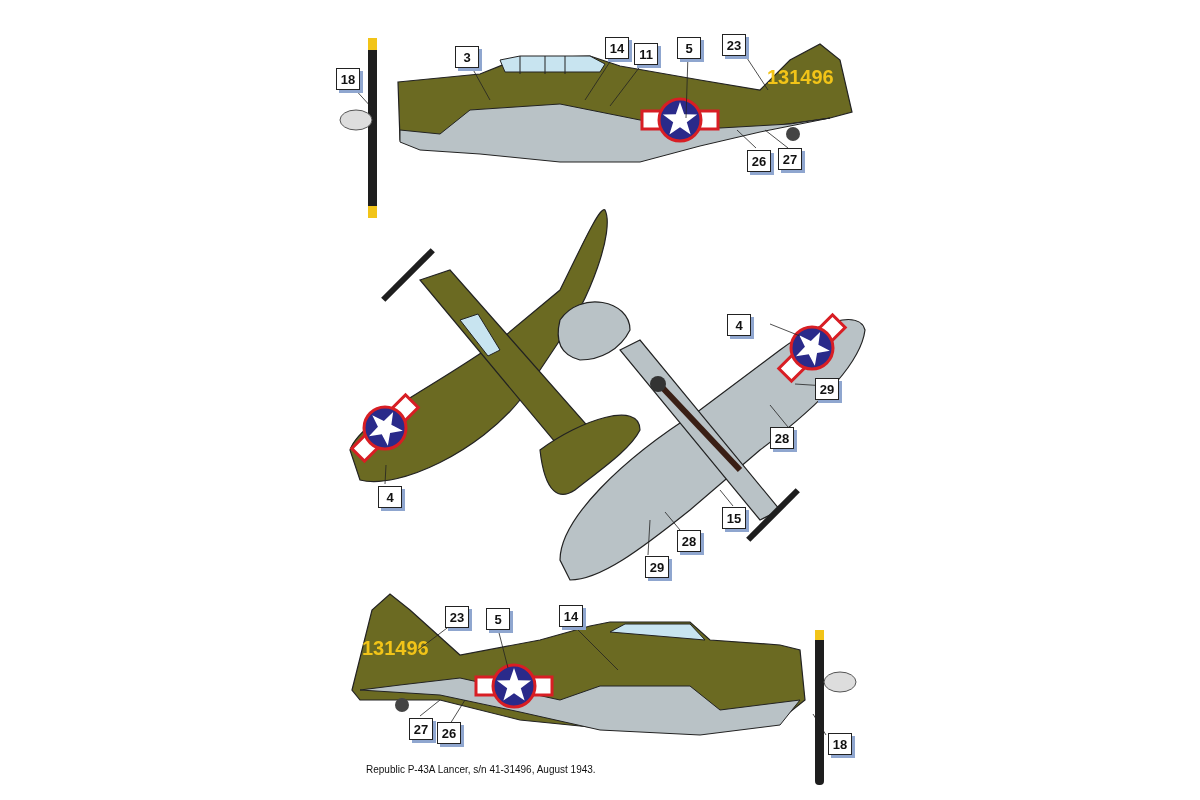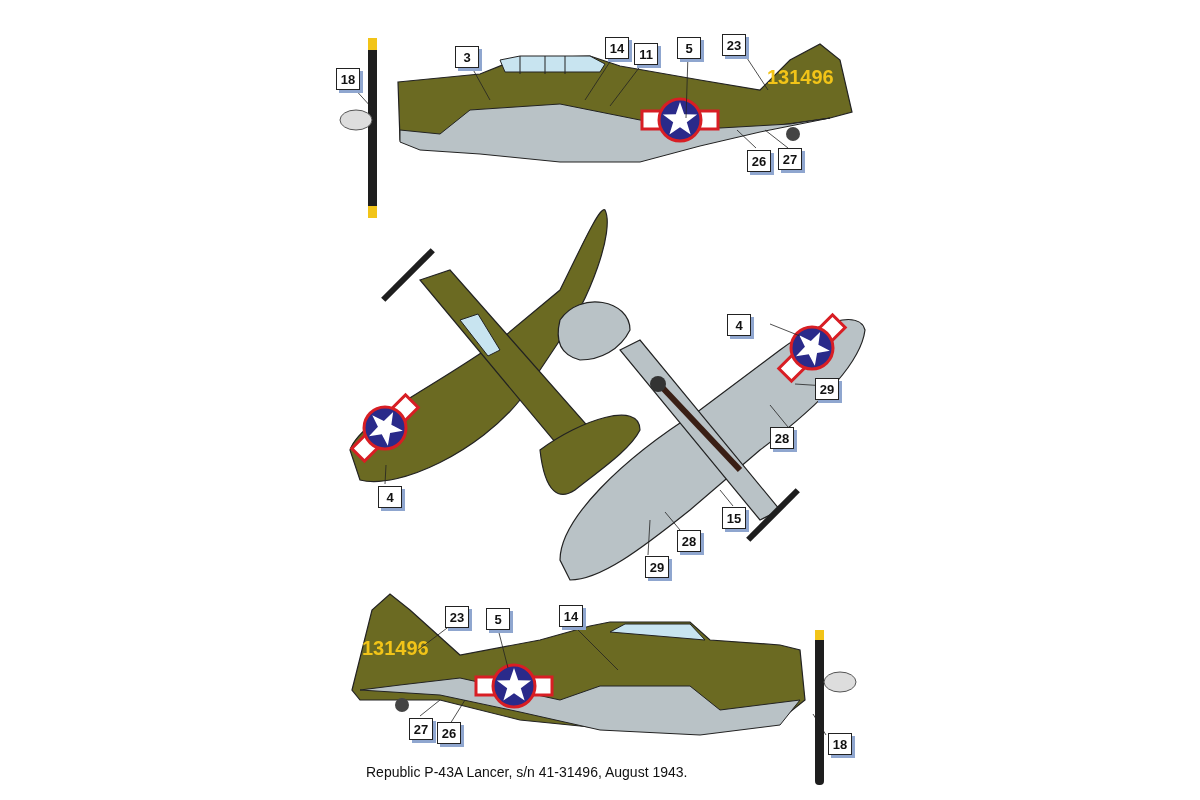--- a/index.html
+++ b/index.html
@@ -1,20 +1,20 @@
 <!DOCTYPE html>
 <html><head>
 <meta charset="utf-8">
 <style>
   html,body{margin:0;padding:0;background:#fff;}
   body{width:1200px;height:800px;position:relative;overflow:hidden;font-family:"Liberation Sans",sans-serif;}
   .callout{position:absolute;width:22px;height:20px;background:#fff;border:1.5px solid #222;
     box-shadow:3px 3px 0 #8fa6cf;font:bold 13px "Liberation Sans",sans-serif;color:#111;
     display:flex;align-items:center;justify-content:center;}
-  .caption{position:absolute;left:366px;top:764px;font-size:14px;color:#111;}
+  .caption{position:absolute;left:366px;top:764px;font-size:10px;color:#111;}
   svg{position:absolute;left:0;top:0;}
 </style>
 </head>
 <body>
 
 <svg width="1200" height="800" viewBox="0 0 1200 800">
   <defs>
     <g id="roundel">
       <rect x="-38" y="-9" width="76" height="18" fill="#fff" stroke="#d81e24" stroke-width="3"></rect>
       <circle r="21" fill="#2a2a8a" stroke="#d81e24" stroke-width="3"></circle>

